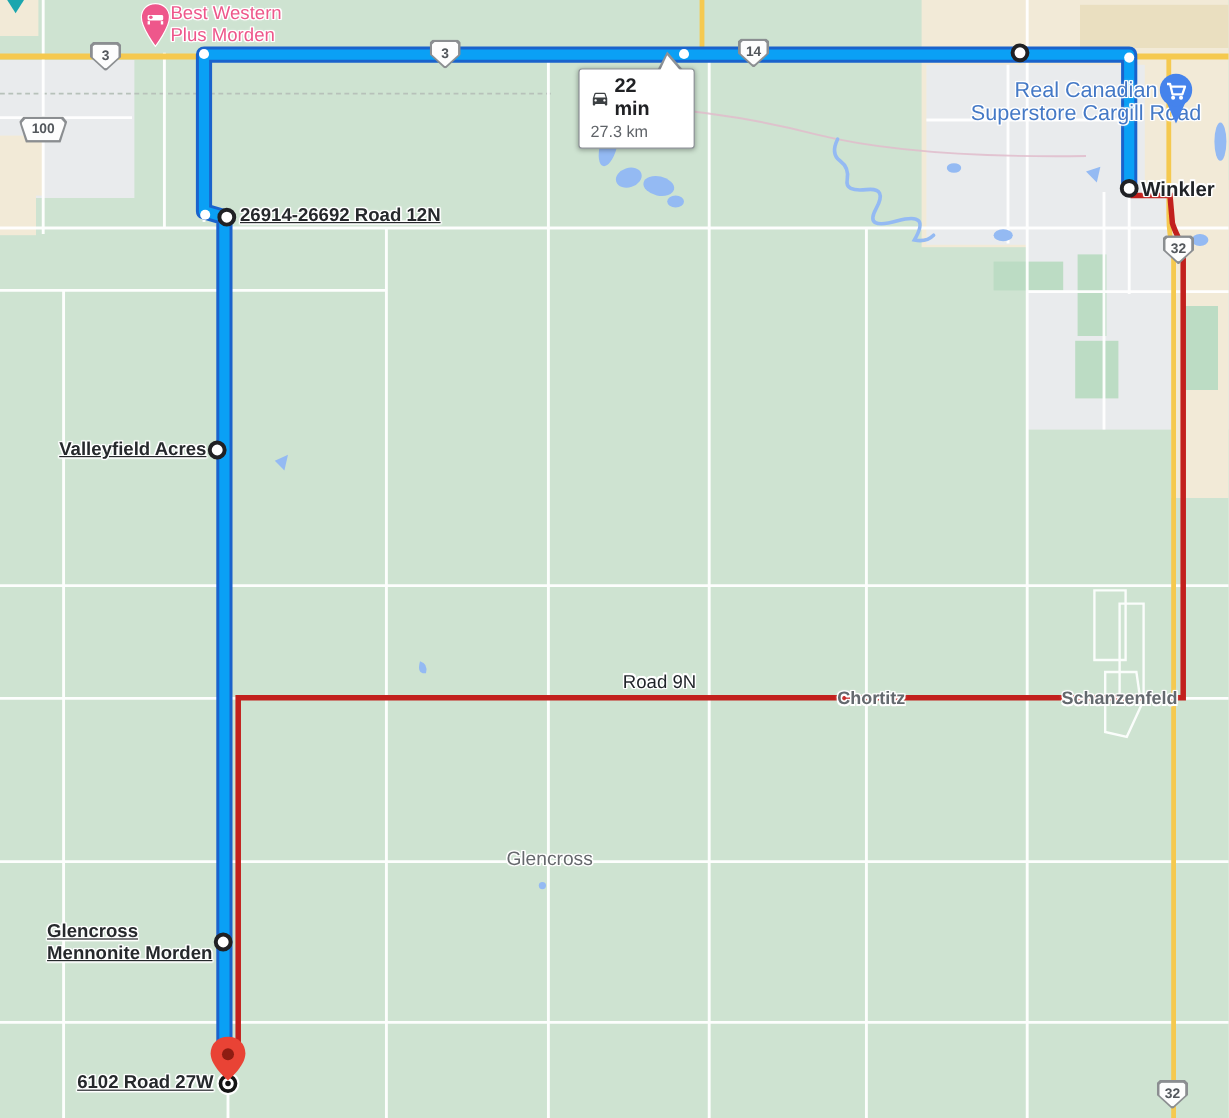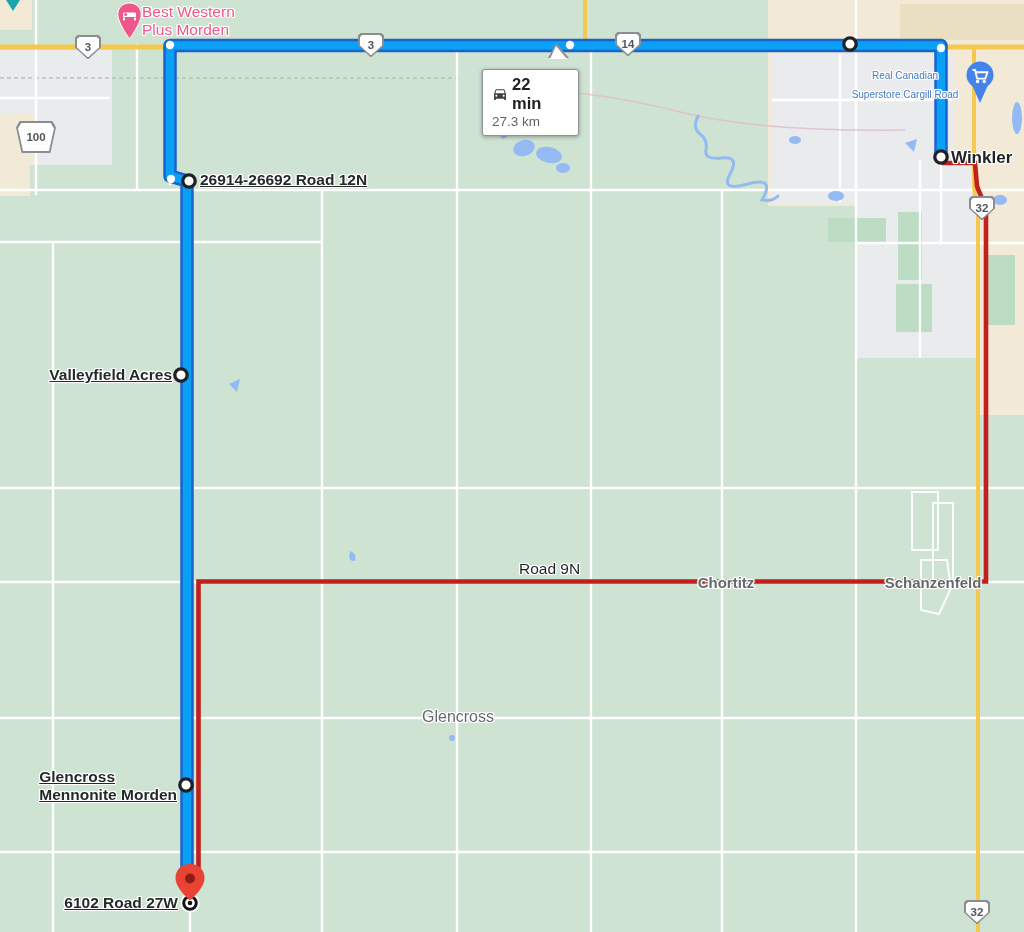--- a/index.html
+++ b/index.html
@@ -34,41 +34,41 @@
 
   
   .lbl{
     position:absolute;z-index:5;white-space:nowrap;
     text-shadow:-1px -1px 0 #fff,1px -1px 0 #fff,-1px 1px 0 #fff,1px 1px 0 #fff,
                  0 -1px 0 #fff,0 1px 0 #fff,-1px 0 0 #fff,1px 0 0 #fff,0 0 3px #fff;
   }
   .lbl-wp{font-weight:700;font-size:15.5px;color:#26292c;line-height:18px;text-decoration:underline;}
   .lbl-city{font-weight:700;font-size:17px;color:#202327;}
   .lbl-poi-pink{font-weight:400;font-size:15.5px;color:var(--hotel-pin,#ee578b);line-height:18px;}
-  .lbl-poi-blue{font-weight:400;font-size:10px;color:#4579c6;line-height:19px;text-align:center;}
+  .lbl-poi-blue{font-weight:400;font-size:18px;color:#4579c6;line-height:19px;text-align:center;}
   .lbl-town{font-weight:700;font-size:15px;color:#64696e;}
   .lbl-road{font-weight:400;font-size:15.5px;color:#1f2328;}
   .lbl-town-lg{font-weight:400;font-size:16px;color:#66696d;}
   .ralign{transform:translateX(-100%);text-align:left;}
   .calign{transform:translateX(-50%);}
 
   
   .shield{position:absolute;z-index:4;width:26px;height:24px;background:#8b8e91;
     clip-path:polygon(0 10%,10% 0,90% 0,100% 10%,100% 52%,52% 100%,48% 100%,0 52%);}
   .shield .shield-in{position:absolute;inset:2px;background:#fdfdfd;clip-path:inherit;
     display:grid;place-items:center;font-size:11.5px;font-weight:700;color:#53575c;}
-  .shield.wide{width:40px;height:32px;
-    clip-path:polygon(0 20%,9% 0,91% 0,100% 20%,86% 100%,14% 100%);margin-top:24px;}
+  .shield.wide{width:40px;height:22px;
+    clip-path:polygon(0 20%,9% 0,91% 0,100% 20%,86% 100%,14% 100%);}
 
   
   .bubble{
     position:absolute;left:482px;top:57px;width:97px;z-index:10;
     background:#fff;border:1.5px solid #8d9297;border-radius:3px;
     box-shadow:0 1px 4px rgba(0,0,0,.35);
-    padding:5px 24px 6px 9px;box-sizing:border-box;margin-top:12px;
+    padding:5px 24px 6px 9px;box-sizing:border-box;
   }
   .bubble .row1{display:flex;align-items:center;gap:4px;}
   .bubble .dur{font-size:16.5px;font-weight:700;color:#202124;}
   .bubble .dist{font-size:13.5px;color:#5f6368;margin-top:1px;}
   .caret{position:absolute;width:0;height:0;}
   .caret-b{left:548px;top:43px;z-index:9;border-left:8px solid transparent;border-right:13px solid transparent;border-bottom:15px solid #8d9297;}
   .caret-w{left:550px;top:46px;z-index:11;border-left:6px solid transparent;border-right:11px solid transparent;border-bottom:13px solid #fff;}
 
   .overlay-pin{position:absolute;z-index:6;}
 </style>

